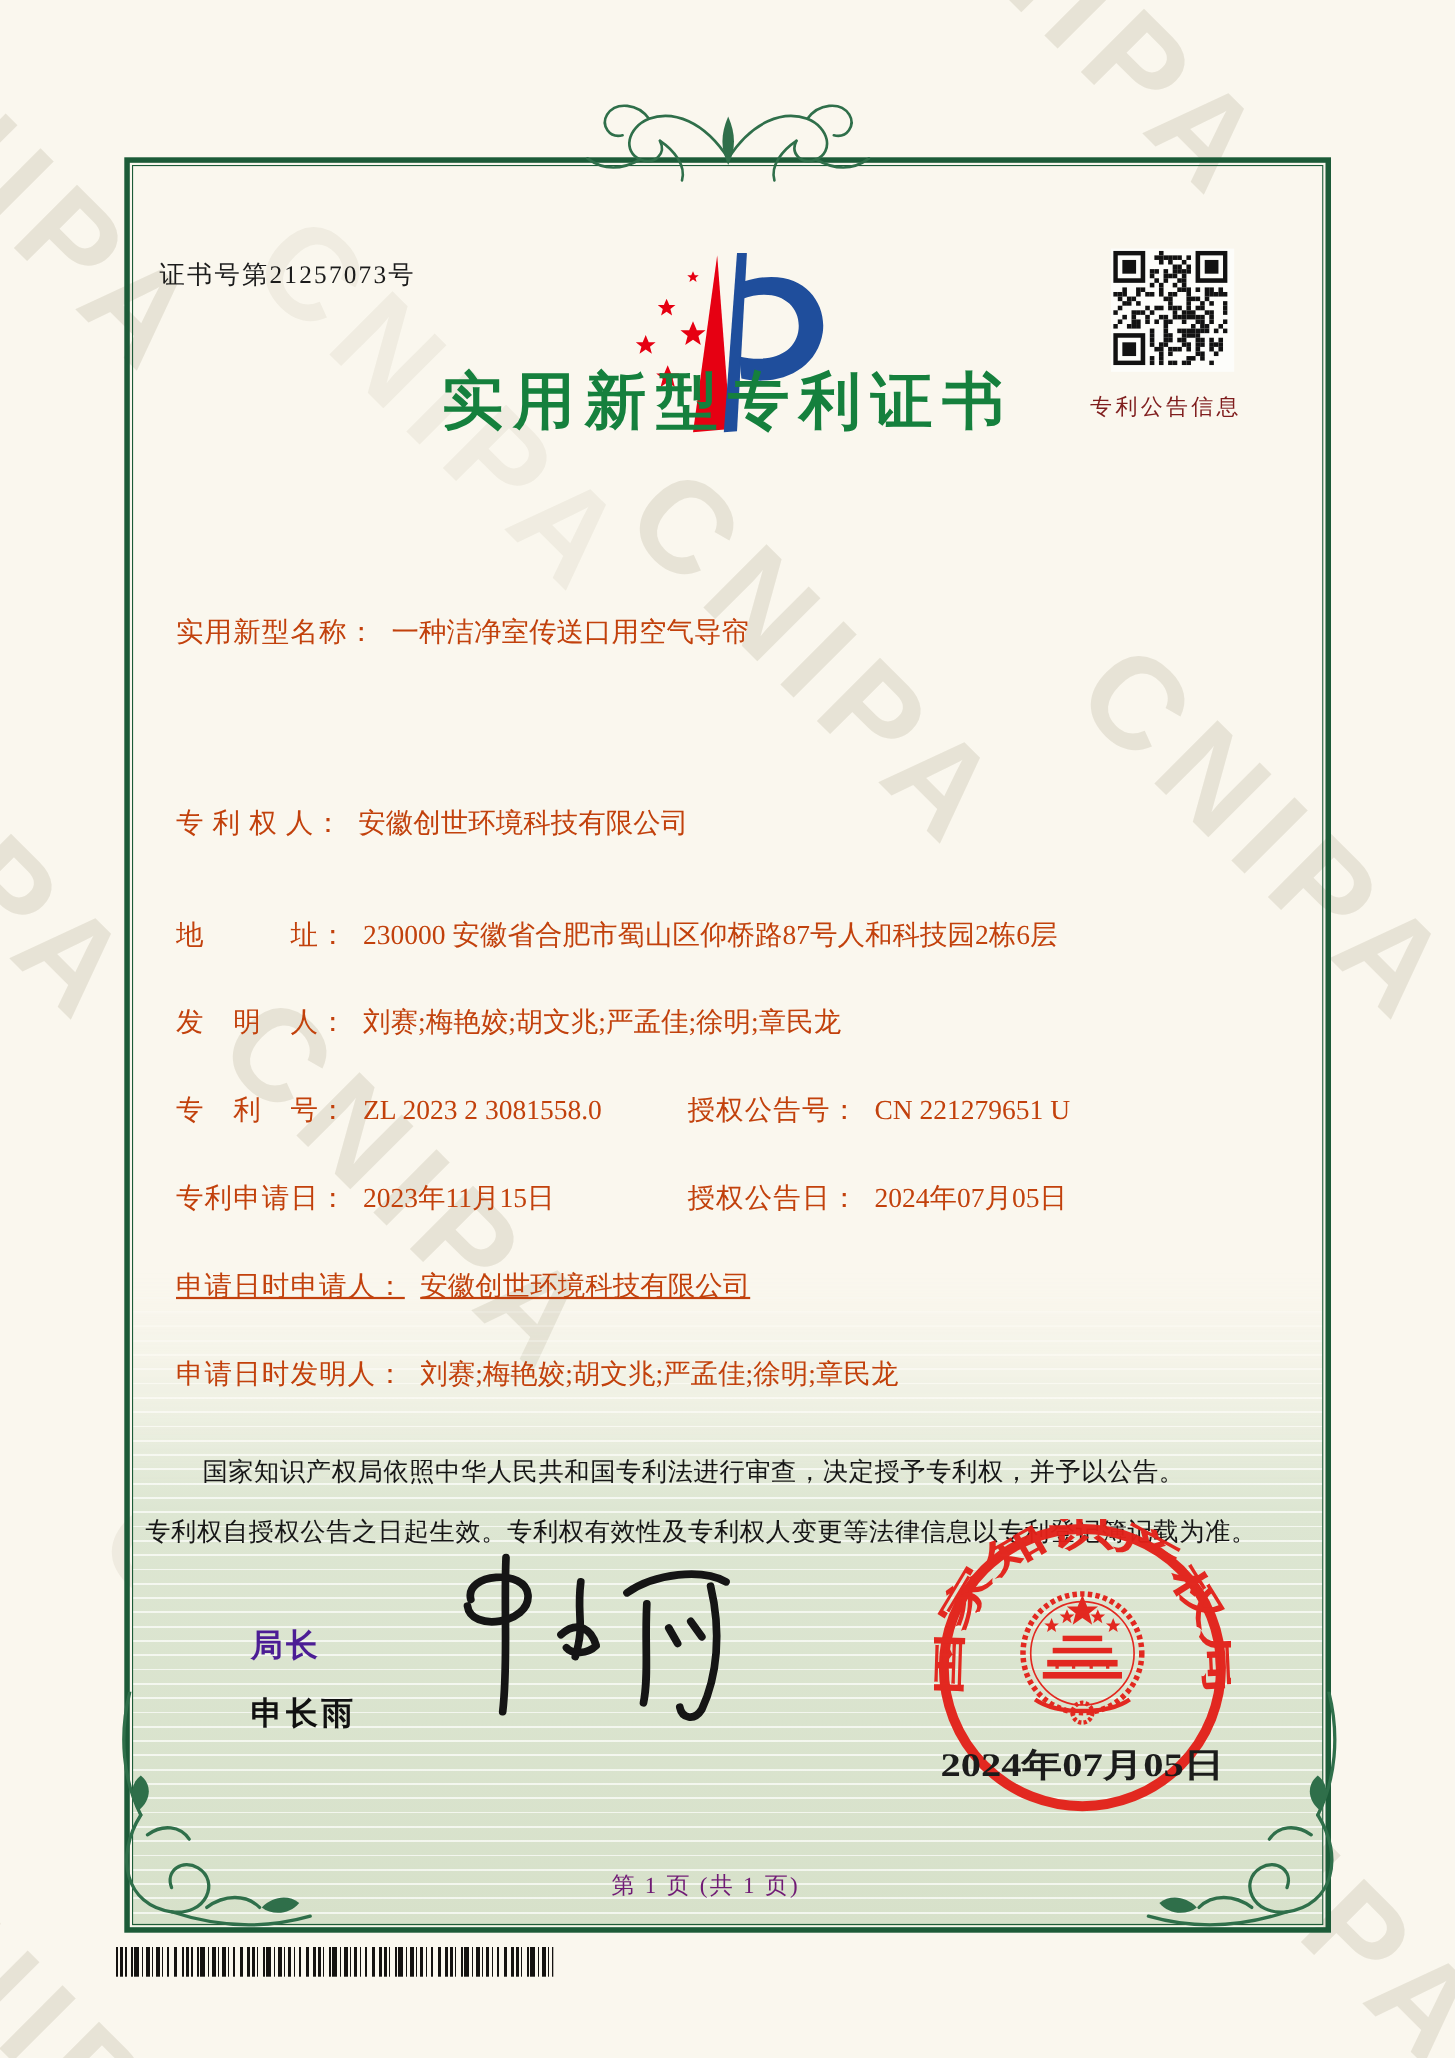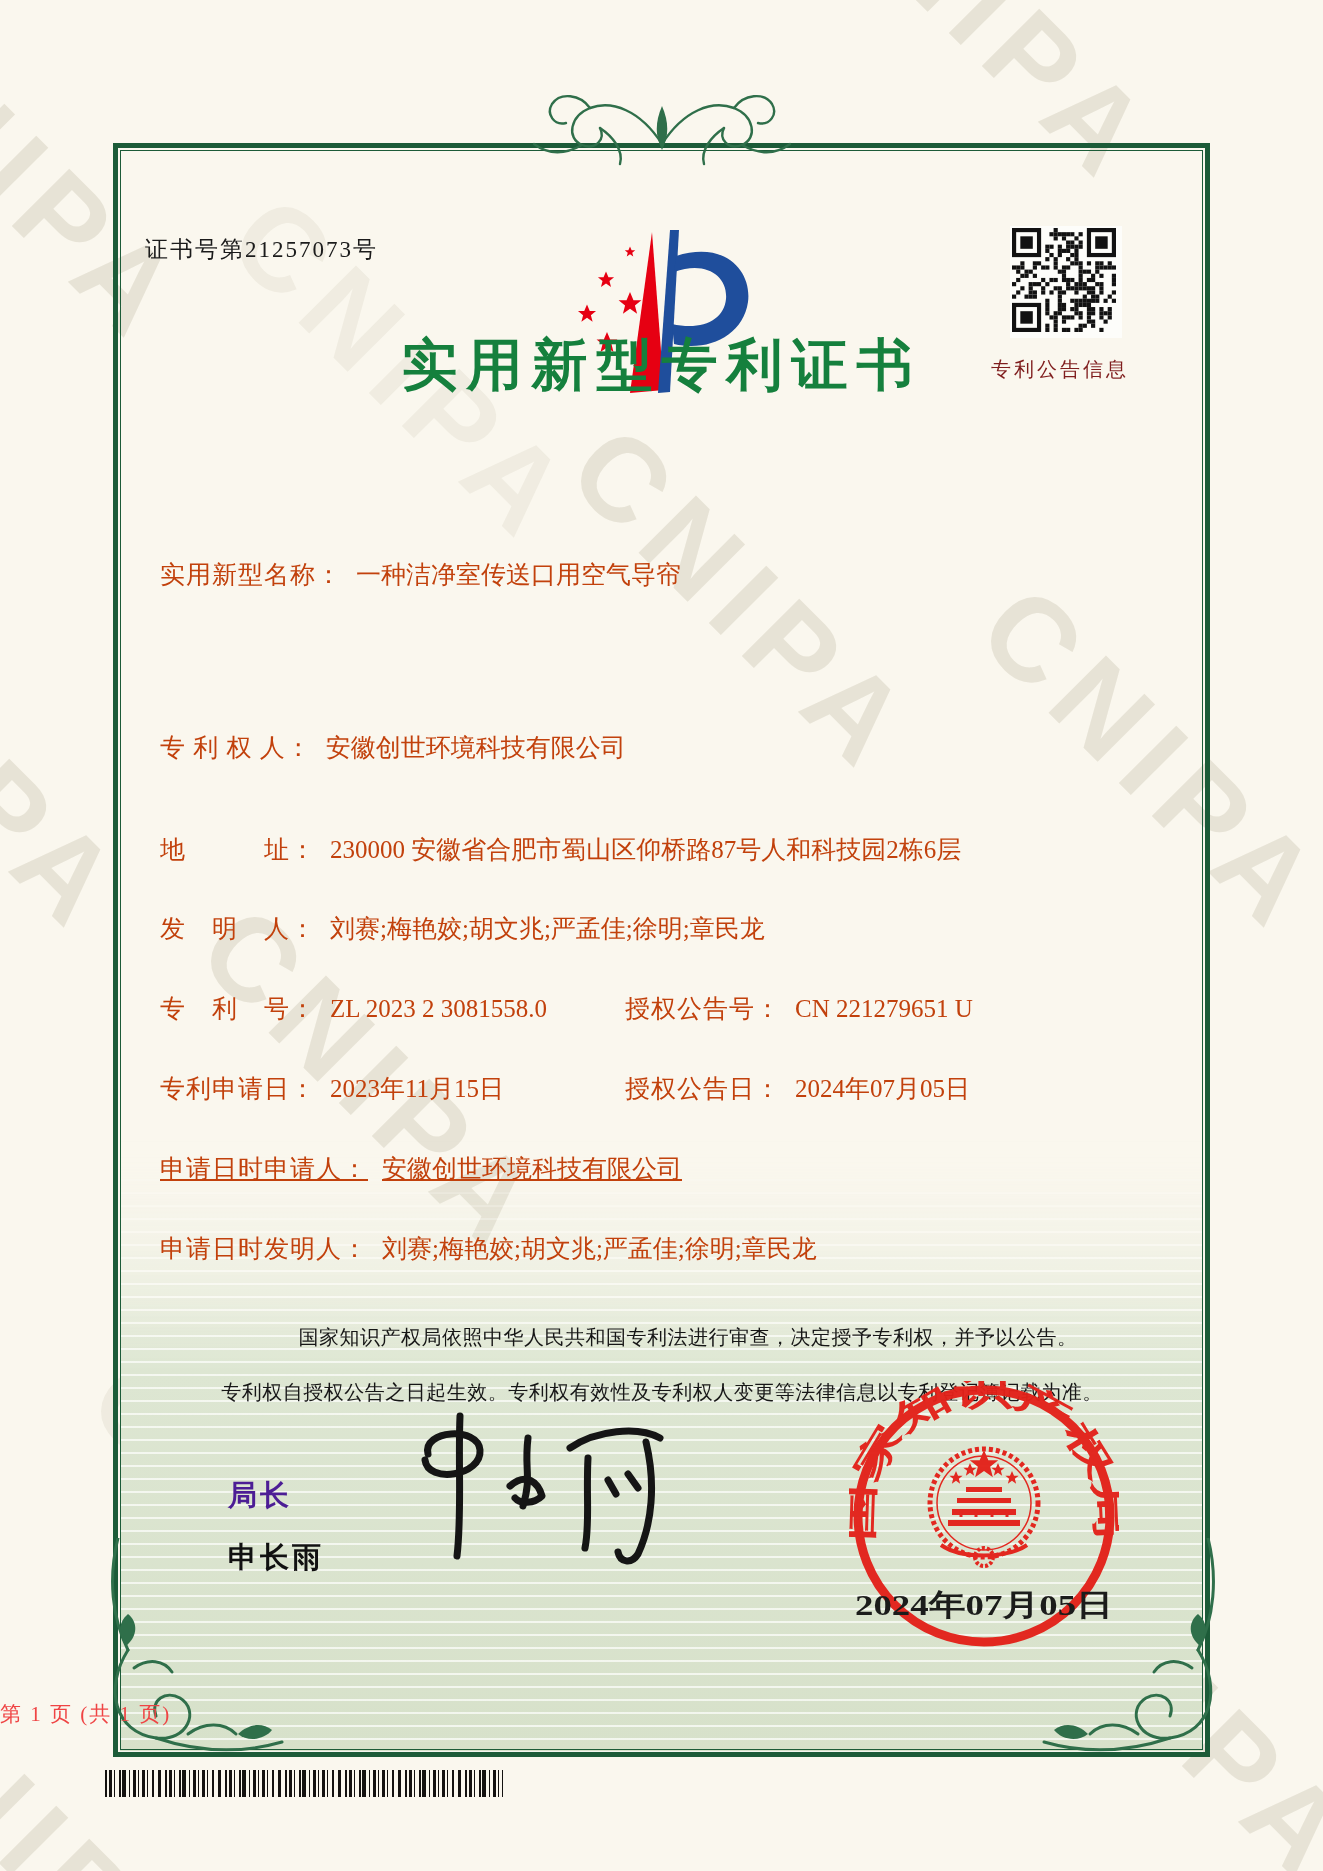--- a/index.html
+++ b/index.html
@@ -34,36 +34,36 @@
          font-size:56px;font-weight:700;letter-spacing:9px;color:#15803d;}
 
   
   .row{position:absolute;left:160px;font-size:25px;color:#c2410c;white-space:nowrap;}
   .row .lbl{letter-spacing:1px;}
   .row .val{margin-left:14px;}
   .row-r{left:625px;}
 
   
   .statement{position:absolute;left:132px;top:1310px;width:1060px;
-             font-size:20px;line-height:55px;color:#161616;letter-spacing:0.5px;text-align:center;}
+             font-size:23px;line-height:55px;color:#161616;letter-spacing:0.5px;}
   .statement .l1{text-indent:52px;}
 
   
   .sig-title{position:absolute;left:228px;top:1476px;font-family:"Liberation Sans","DejaVu Sans",sans-serif;
              font-weight:700;font-size:29px;color:#4c1d95;letter-spacing:3px;}
   .sig-name{position:absolute;left:228px;top:1538px;font-family:"Liberation Sans","DejaVu Sans",sans-serif;
             font-weight:700;font-size:29px;color:#111;letter-spacing:3px;}
   .sig-svg{position:absolute;left:398px;top:1402px;}
 
   
   .seal{position:absolute;left:849px;top:1381px;width:270px;height:270px;opacity:0.96;}
 
   
-  .page-num{position:absolute;left:0;right:40px;top:1700px;
-            font-size:21px;color:#ef4444;letter-spacing:2px;}
+  .page-num{position:absolute;left:0;right:40px;top:1700px;text-align:center;
+            font-size:21px;color:#701a75;letter-spacing:2px;}
   .barcode{position:absolute;left:105px;top:1770px;width:398px;height:27px;
            background:repeating-linear-gradient(90deg,
              #141210 0 2px, transparent 2px 4px,
              #141210 4px 7px, transparent 7px 9px,
              #141210 9px 10px, transparent 10px 14px,
              #141210 14px 16px, transparent 16px 17px,
              #141210 17px 21px, transparent 21px 24px,
              #141210 24px 25px, transparent 25px 28px,
              #141210 28px 31px, transparent 31px 33px,
              #141210 33px 34px, transparent 34px 37px,

